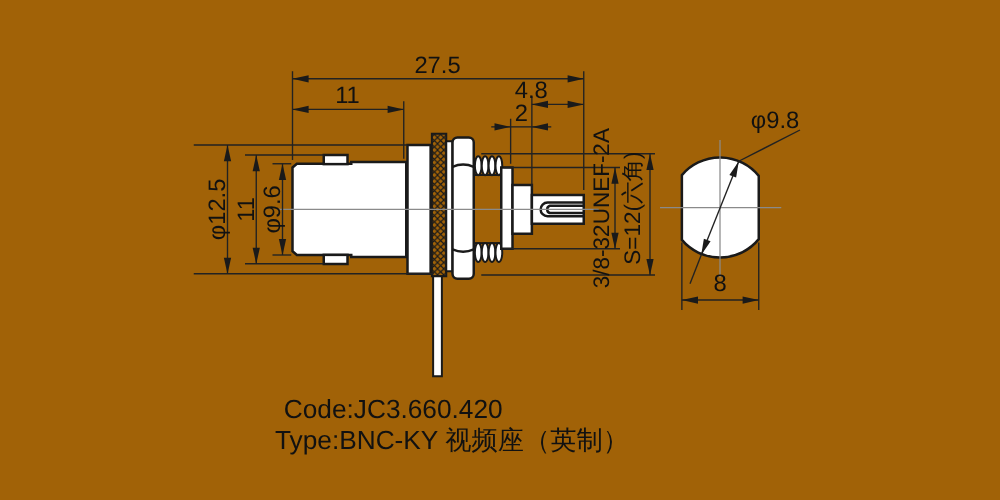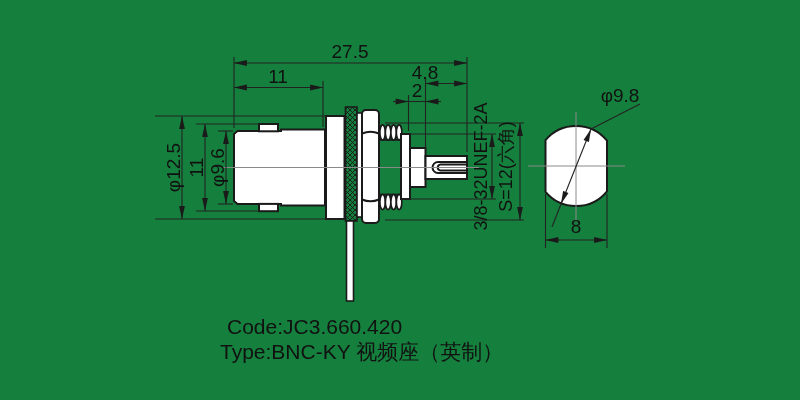--- a/index.html
+++ b/index.html
@@ -1,16 +1,16 @@
 <!DOCTYPE html>
 <html><head>
 <meta charset="utf-8">
 <style>
   html,body{margin:0;padding:0;background:#ffffff;}
-  .stage{position:relative;width:800px;height:400px;background:#15803d;overflow:hidden;
+  .stage{position:relative;width:800px;height:400px;background:#a16207;overflow:hidden;
          font-family:"Liberation Sans","DejaVu Sans",sans-serif;}
   svg{position:absolute;left:0;top:0;}
   text{fill:#111;font-family:"Liberation Sans","DejaVu Sans",sans-serif;}
   .dimtxt{font-size:19px;}
   .dimtxt-sm{font-size:18px;}
   .notetxt{font-size:21px;}
   .outline{stroke:#1a1a1a;stroke-width:2;fill:#ffffff;}
   .outline-thin{stroke:#1a1a1a;stroke-width:1.6;fill:#ffffff;}
   .edge{stroke:#1a1a1a;stroke-width:2;fill:none;}
   .dim{stroke:#222;stroke-width:1.1;fill:none;}

